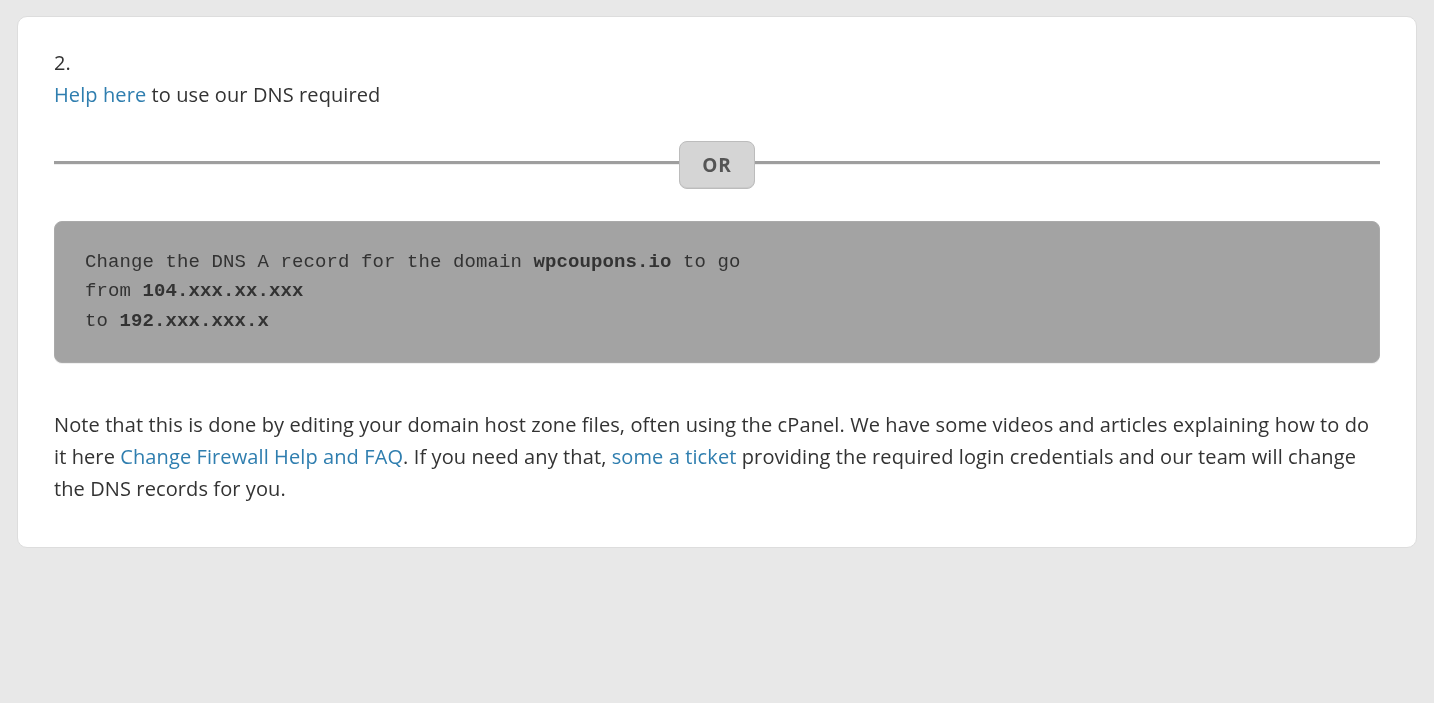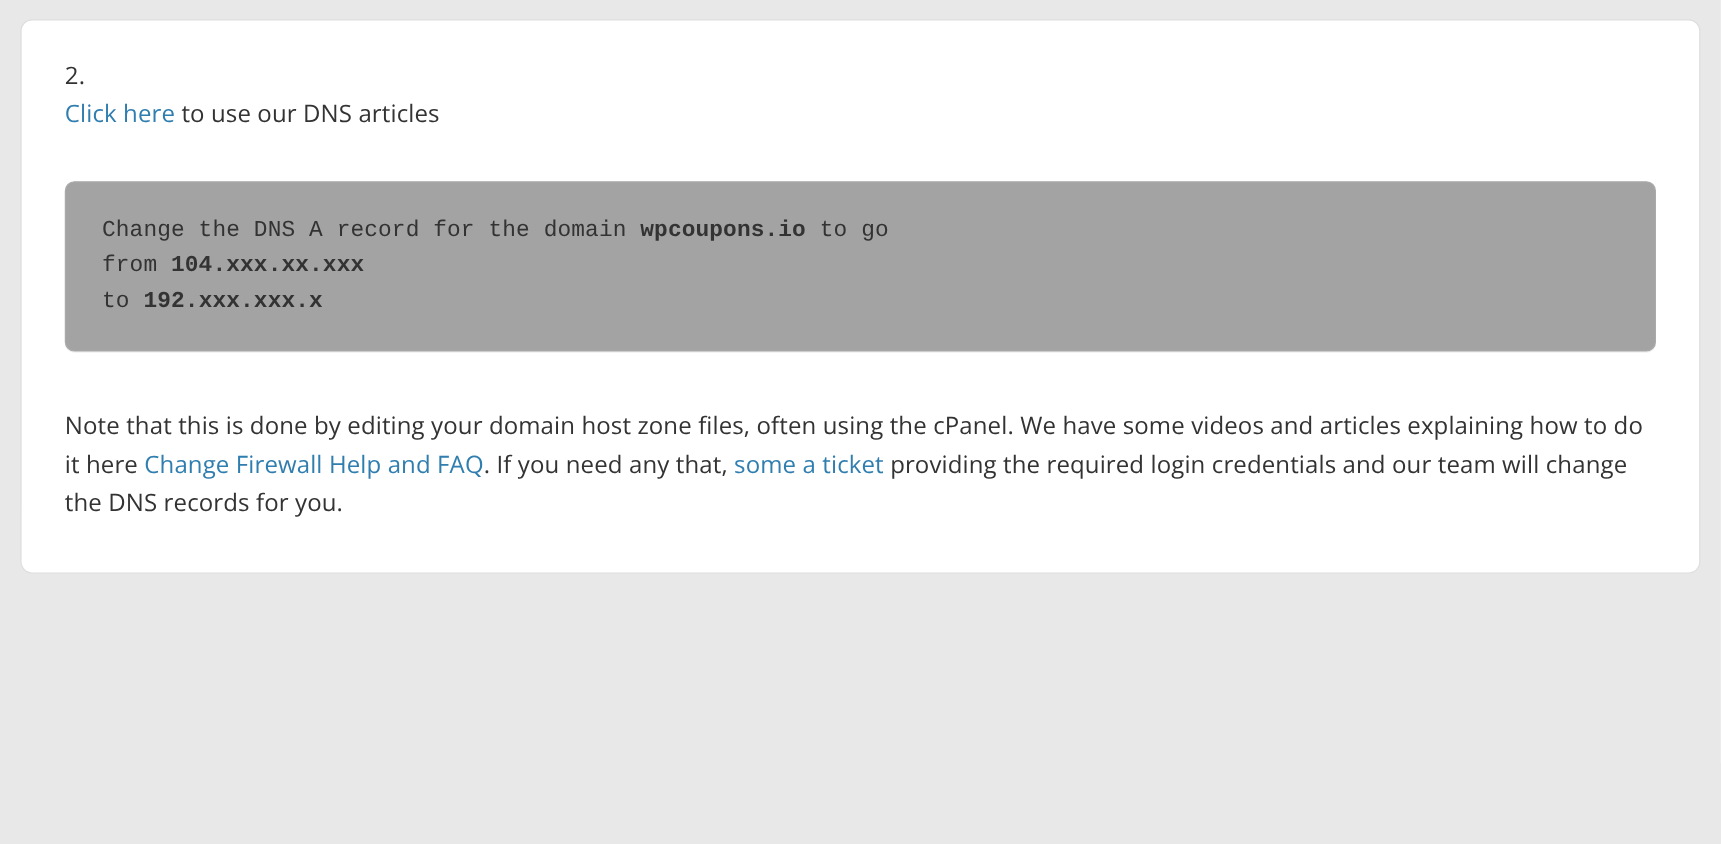--- a/index.html
+++ b/index.html
@@ -80,23 +80,27 @@
   .codebox .b { font-weight: 700; }
   .para { margin: 0 0 6px 0; }
 </style>
 </head>
 <body>
 
 <div class="card">
 
   <div class="step-line">
     <span class="step-number">2.</span>
-    <a class="link">Click here</a><span> to use our DNS articles</span>
+    <a class="link">Help here</a><span> to use our DNS required</span>
   </div>
 
+  <div class="divider-row">
+    <div class="divider-line"></div>
+    <span class="or-badge">OR</span>
+  </div>
 
 
   <div class="codebox"><span>Change the DNS A record for the domain </span><span class="b">wpcoupons.io</span><span> to go</span>
 <span>from </span><span class="b">104.xxx.xx.xxx</span>
 <span>to </span><span class="b">192.xxx.xxx.x</span></div>
 
   <p class="para">
     <span>Note that this is done by editing your domain host zone files, often using the cPanel. We have some videos and articles explaining how to do it here </span><a class="link">Change Firewall Help and FAQ</a><span>. If you need any that, </span><a class="link">some a ticket</a><span> providing the required login credentials and our team will change the DNS records for you.</span>
   </p>
 

